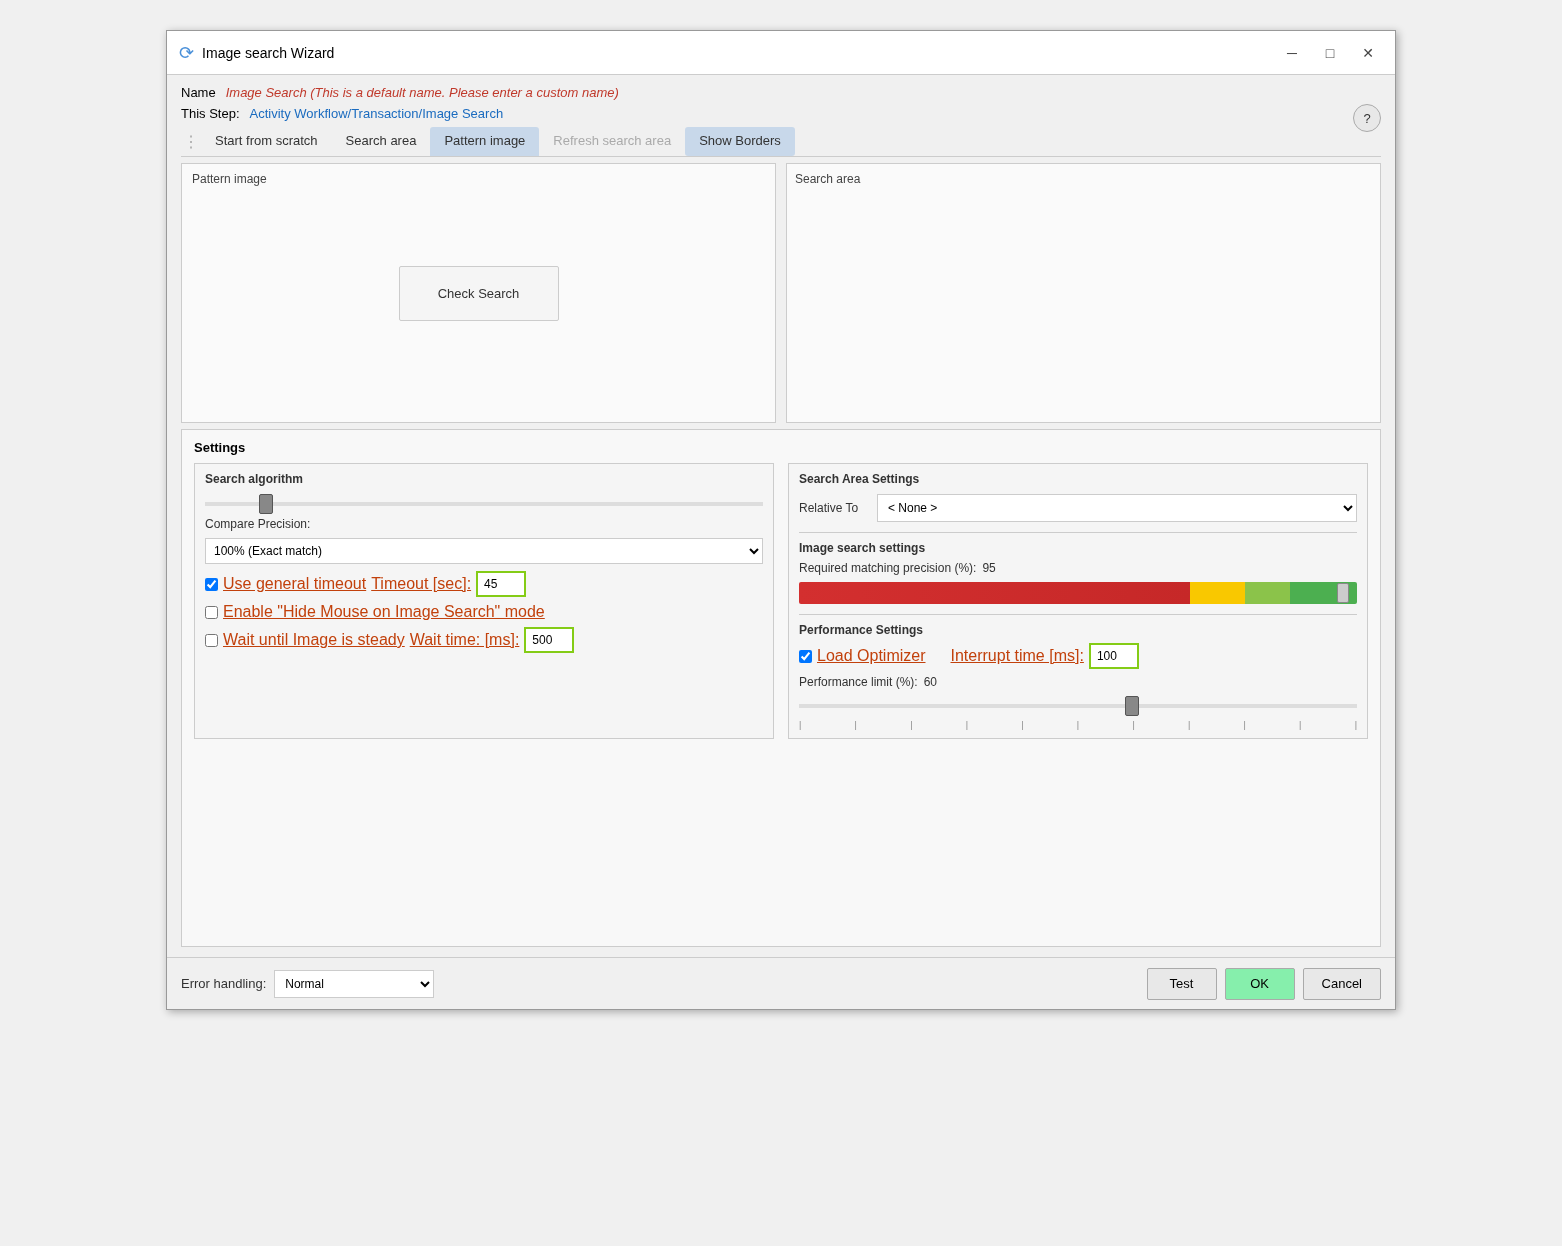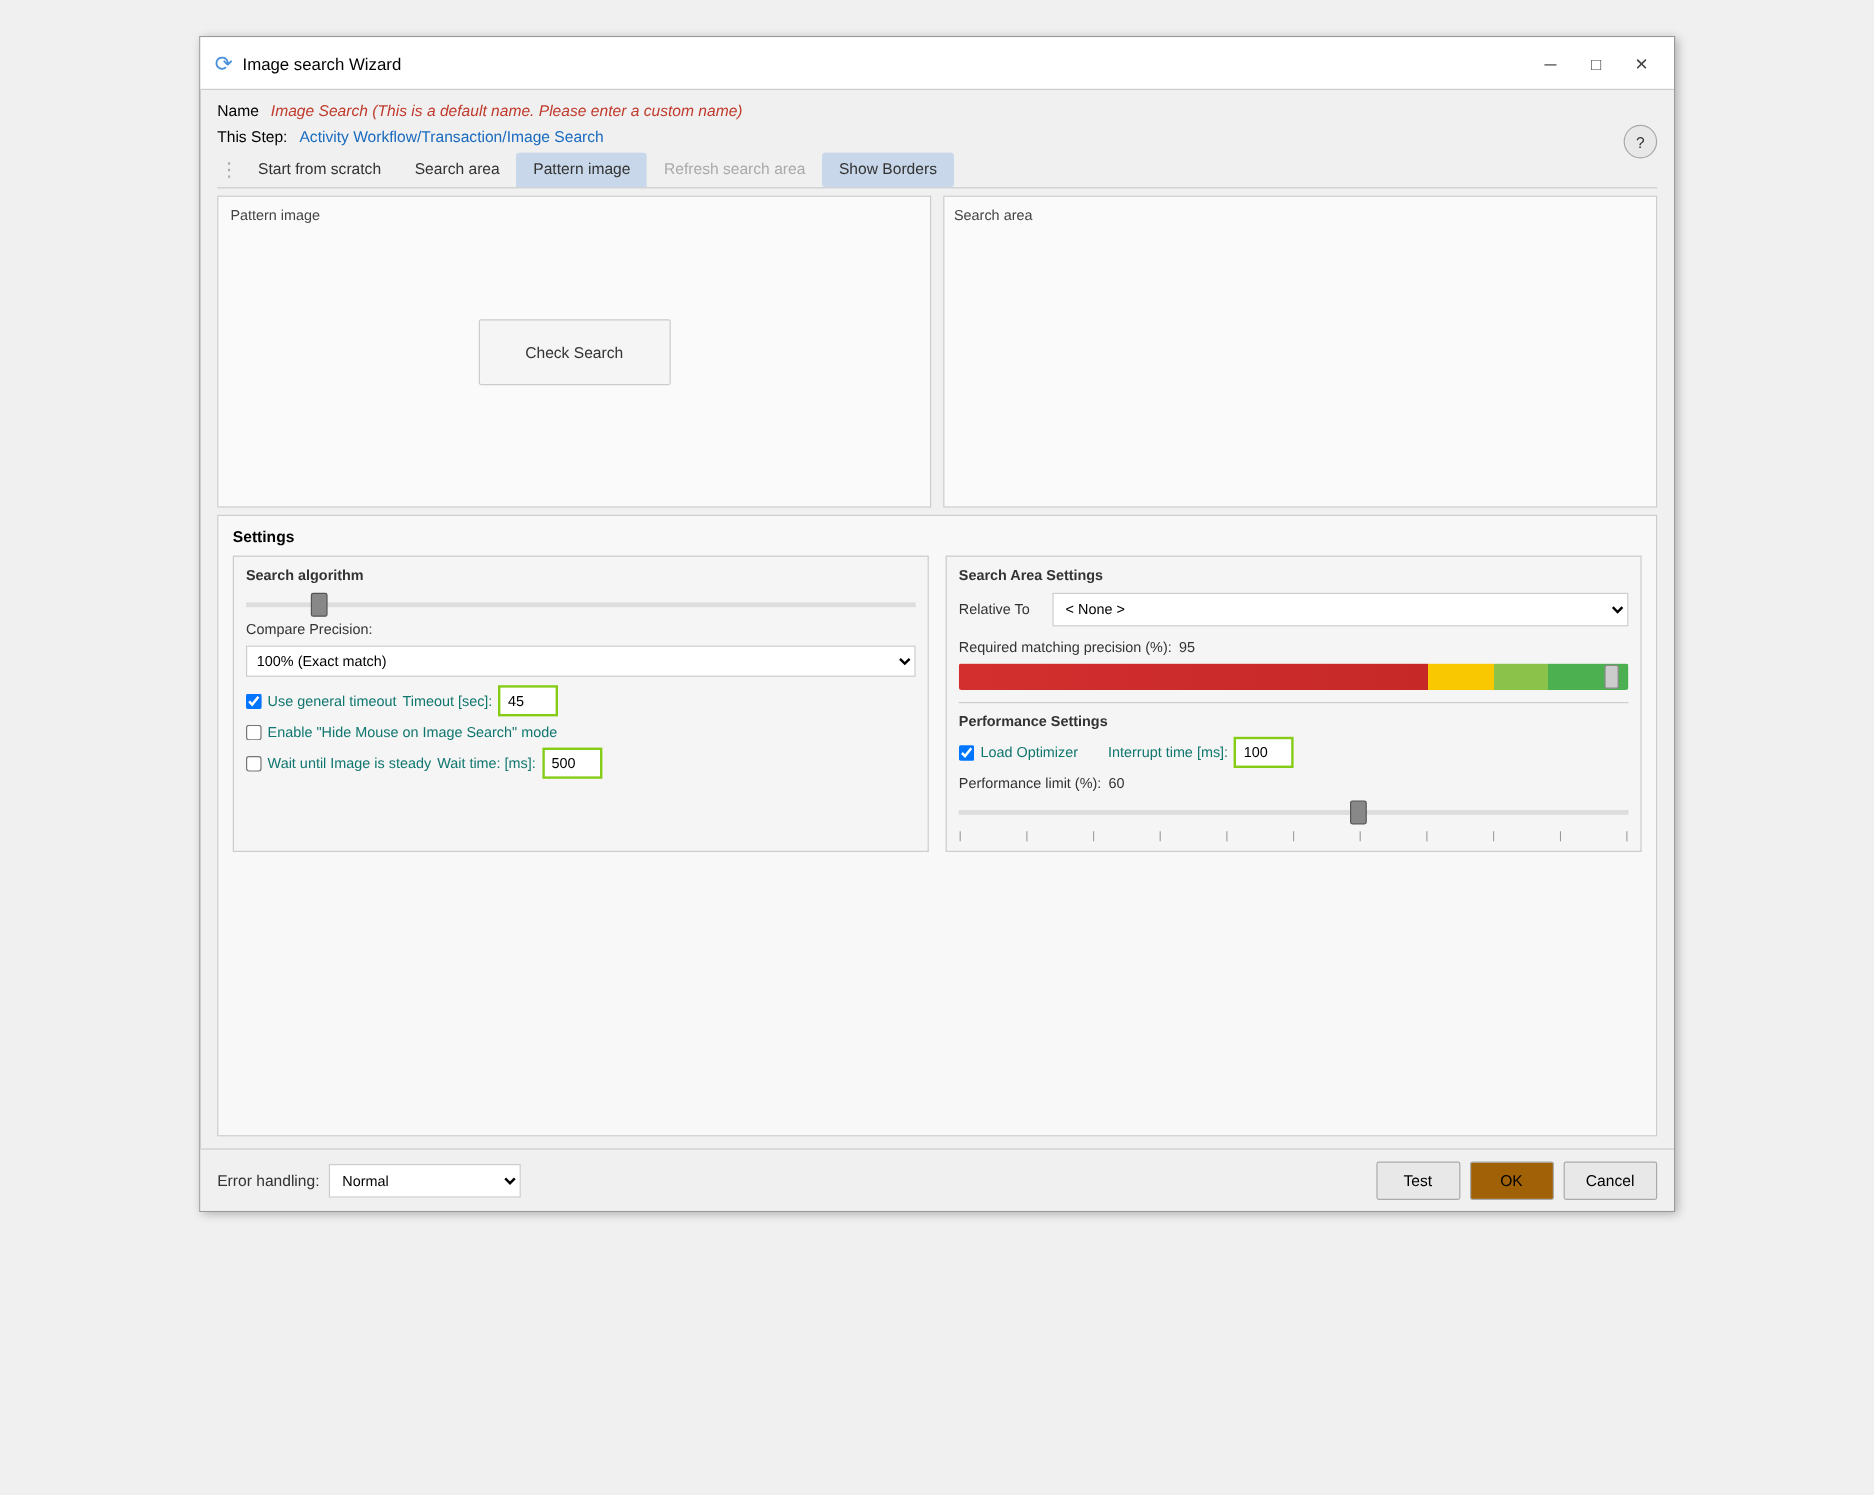--- a/index.html
+++ b/index.html
@@ -272,22 +272,23 @@
       padding: 2px 6px;
       outline: none;
     }
     .check-row {
       display: flex;
       align-items: center;
       gap: 5px;
       margin-bottom: 6px;
     }
     .check-label {
-      font-size: 12px;
-      color: #0f766e;
+      font-size: 16px;
+      color: #c2410c;
+      text-decoration: underline;
     }
 
     
     .precision-bar {
       width: 100%;
       height: 22px;
       display: flex;
       border-radius: 2px;
       overflow: hidden;
       position: relative;
@@ -372,21 +373,21 @@
       height: 32px;
       min-width: 70px;
       padding: 0 18px;
       border: 1px solid #aaa;
       background: #e8e8e8;
       font-size: 13px;
       cursor: pointer;
       border-radius: 2px;
     }
     .action-btn.primary {
-      background: #a16207;
+      background: #86efac;
     }
 
     .image-search-settings-title {
       font-size: 12px;
       font-weight: 600;
       margin: 8px 0 6px 0;
       color: #333;
       border-top: 1px solid #ccc;
       padding-top: 8px;
     }
@@ -500,20 +501,21 @@
 
           <div class="relative-row">
             <span class="relative-label">Relative To</span>
             <select class="relative-dropdown">
               <option>&lt; None &gt;</option>
               <option>Screen</option>
               <option>Window</option>
             </select>
           </div>
 
+          <div class="image-search-settings-title">Image search settings</div>
 
           <div class="row">
             <span class="label">Required matching precision (%):</span>
             <span class="label">95</span>
           </div>
 
           <div style="position:relative; width:100%; height:24px; margin-bottom:8px;">
             <div class="precision-bar">
               <div class="bar-red"></div>
               <div class="bar-yellow"></div>

